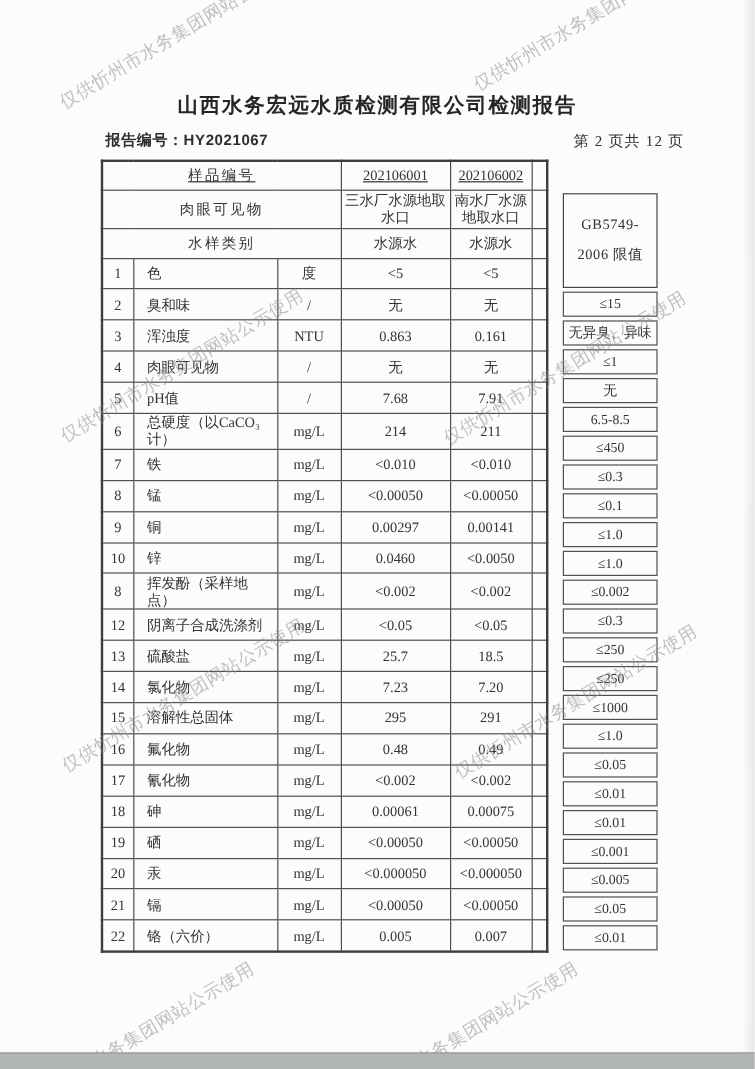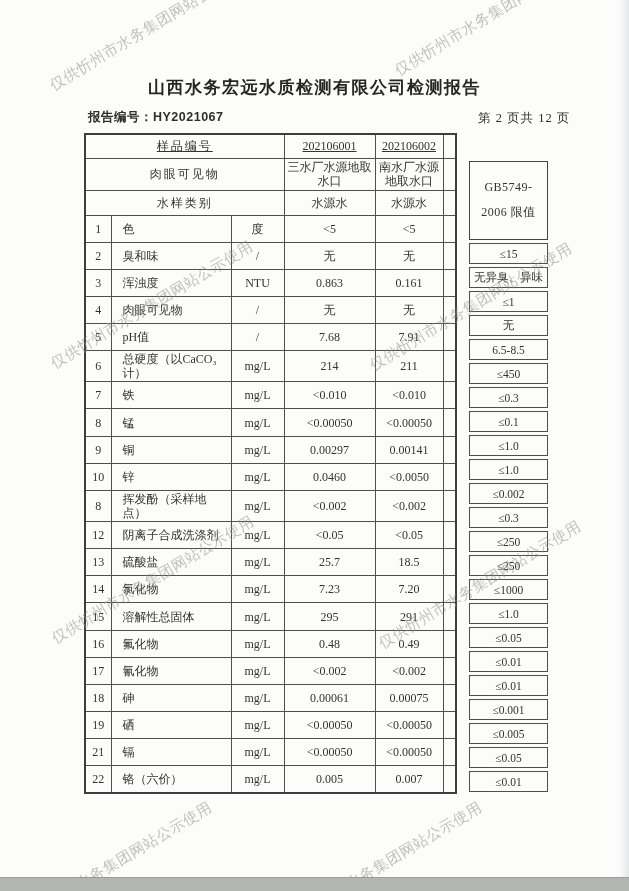--- a/index.html
+++ b/index.html
@@ -318,20 +318,28 @@
 
   <tr>
     <td class="c-no">19</td>
     <td class="c-name">硒</td>
     <td class="c-unit">mg/L</td>
     <td class="c-val">&lt;0.00050</td>
     <td class="c-val">&lt;0.00050</td>
     <td class="c-spacer"></td>
   </tr>
 
+  <tr>
+    <td class="c-no">20</td>
+    <td class="c-name">汞</td>
+    <td class="c-unit">mg/L</td>
+    <td class="c-val">&lt;0.000050</td>
+    <td class="c-val">&lt;0.000050</td>
+    <td class="c-spacer"></td>
+  </tr>
 
   <tr>
     <td class="c-no">21</td>
     <td class="c-name">镉</td>
     <td class="c-unit">mg/L</td>
     <td class="c-val">&lt;0.00050</td>
     <td class="c-val">&lt;0.00050</td>
     <td class="c-spacer"></td>
   </tr>
 

